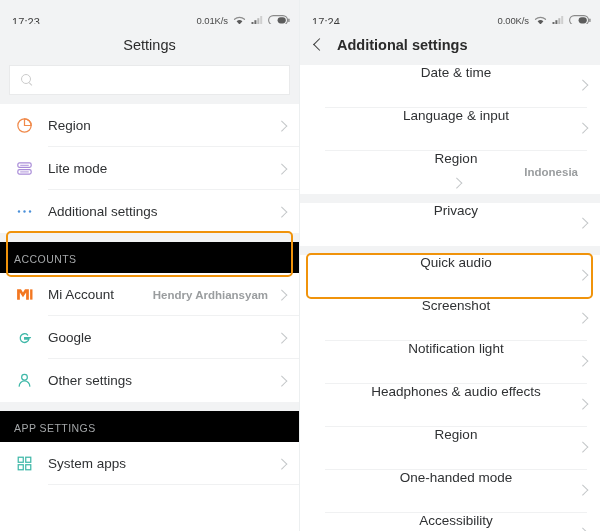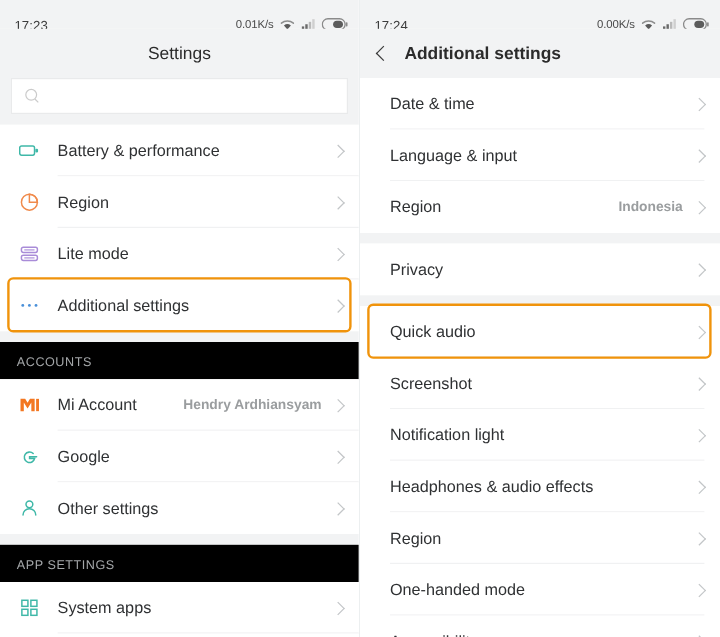--- a/index.html
+++ b/index.html
@@ -164,21 +164,21 @@
     border-right: 1.2px solid #c3c6c8;
     transform: rotate(45deg);
   }
   .divider {
     position: absolute;
     left: 48px; right: 0; bottom: 0;
     height: 1px;
     background: #f0f1f2;
   }
   
-  .screen.right .row { padding-left: 25px; }
+  .screen.right .row { padding-left: 25px; flex-direction: column; }
   .screen.right .row .lbl { font-size: 13.5px; }
   .screen.right .divider { left: 25px; right: 13px; }
 
   
   .hl {
     position: absolute;
     border: 2.3px solid #f0930b;
     border-radius: 5px;
     pointer-events: none;
     z-index: 5;
@@ -230,31 +230,20 @@
       <div class="searchbox">
         <span class="mag"></span>
         <input class="search-input" type="text" placeholder="" style="">
       </div>
     </div>
 
     <div class="list" id="left-list">
         <div class="row">
           <span class="ic">
             <svg width="19" height="19" viewBox="0 0 20 20">
-              <rect x="1.5" y="6" width="13" height="8" rx="1.6" fill="none" stroke="#3fb8a8" stroke-width="1.3"></rect>
-              <rect x="15.2" y="8.3" width="2.4" height="3.4" rx="1" fill="#3fb8a8"></rect>
-            </svg>
-          </span>
-          <span class="lbl">Battery &amp; performance</span>
-          <span class="chev"></span>
-          <div class="divider"></div>
-        </div>
-        <div class="row">
-          <span class="ic">
-            <svg width="19" height="19" viewBox="0 0 20 20">
               <circle cx="10" cy="10" r="7" fill="none" stroke="#f08a4b" stroke-width="1.3"></circle>
               <path d="M10 10 L10 3 A7 7 0 0 1 17 10 Z" fill="none" stroke="#f08a4b" stroke-width="1.3"></path>
             </svg>
           </span>
           <span class="lbl">Region</span>
           <span class="chev"></span>
           <div class="divider"></div>
         </div>
         <div class="row">
           <span class="ic">

